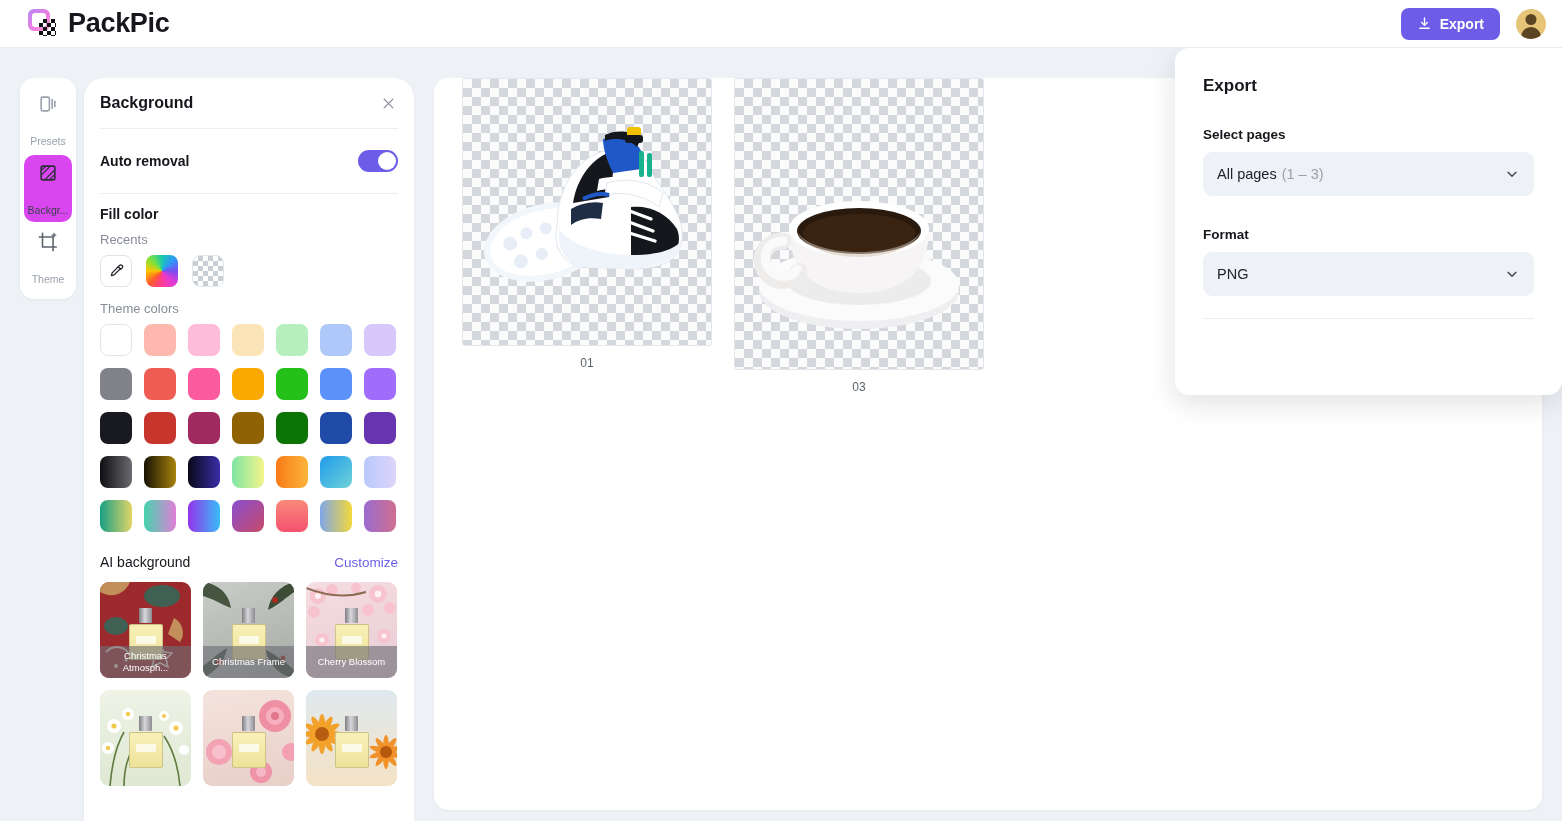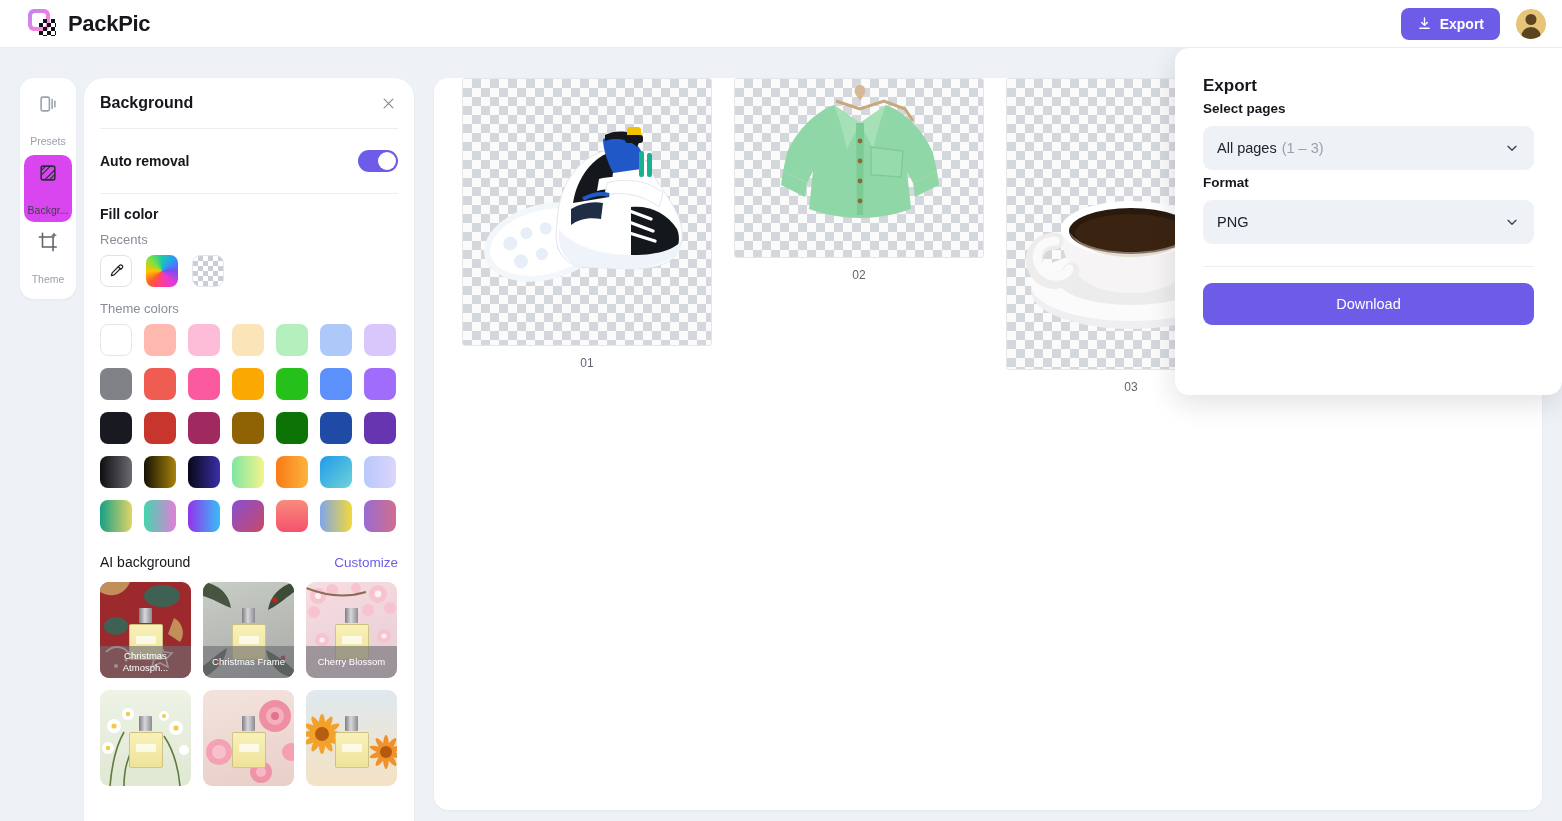--- a/index.html
+++ b/index.html
@@ -32,21 +32,21 @@
   }
   .logo-checker {
     position: absolute; left: 11px; top: 10px; width: 17px; height: 17px;
     background-image:
       linear-gradient(45deg, #111318 25%, transparent 25%, transparent 75%, #111318 75%),
       linear-gradient(45deg, #111318 25%, transparent 25%, transparent 75%, #111318 75%);
     background-size: 8px 8px;
     background-position: 0 0, 4px 4px;
   }
   .brand-name {
-    font-size: 22px; font-weight: 700; color: #15171c; letter-spacing: -0.3px;
+    font-size: 27px; font-weight: 700; color: #15171c; letter-spacing: -0.3px;
   }
   .topbar-right {
     margin-left: auto; margin-right: 16px;
     display: flex; align-items: center; gap: 16px;
   }
   .export-btn {
     display: flex; align-items: center; gap: 8px;
     background: #6c5ce7; color: #fff;
     border: none; border-radius: 8px;
     height: 32px; padding: 0 16px;
@@ -212,21 +212,21 @@
   .export-pop {
     position: absolute; right: 0px; top: 48px;
     width: 387px; height: 347px;
     background: #ffffff;
     border-radius: 14px 0 14px 14px;
     box-shadow: 0 8px 28px rgba(22,26,40,.13);
     padding: 28px;
     z-index: 25;
   }
   .pop-title { font-size: 17px; font-weight: 700; color: #15171c; }
-  .pop-lbl { font-size: 13.5px; font-weight: 700; color: #15171c; margin-top: 5px; }
+  .pop-lbl { font-size: 13.5px; font-weight: 700; color: #15171c; margin-top: 31px; }
   .select {
     margin-top: 10px; height: 44px; border-radius: 9px; background: #eef1f5;
     display: flex; align-items: center; padding: 8px 14px; cursor: pointer;
   }
   .select-val { font-size: 14.5px; color: #20242c; }
   .select-sub { font-size: 14.5px; color: #9aa1ac; margin-left: 5px; }
   .select .chev { margin-left: auto; }
   .pop-hr { height: 1px; background: #eceef1; margin: 22px 0 16px; }
   .dl-btn {
     width: 100%; height: 42px; border-radius: 9px;
@@ -577,42 +577,20 @@
             </g>
             <path d="M96 150 C108 166 136 176 170 176 C196 176 212 170 218 162 L218 170 C210 182 188 190 164 190 L118 188 C102 184 94 168 96 150 Z" fill="#eef4fa"></path>
             <path d="M108 130 C118 124 130 122 140 124 L138 140 C126 138 116 140 108 146 Z" fill="#1f2d45"></path>
             <path d="M120 120 C128 116 138 114 146 116" stroke="#2158c8" stroke-width="4" fill="none"></path>
           </g>
         </svg>
       </div>
       <div class="thumb-cap">01</div>
     </div>
 
-    <div class="thumb-wrap">
-      <div class="thumb" style="width:250px;height:180px">
-        <svg viewBox="0 0 250 180" width="250" height="180">
-          <path d="M125 6 C120 6 118 12 121 16 L125 22 L129 16 C132 12 130 6 125 6 Z" fill="#d7b894"></path>
-          <path d="M101 22 L125 30 L149 22 L170 30 L178 42" stroke="#c9a87e" stroke-width="3" fill="none"></path>
-          <path d="M99 26 C82 32 62 50 52 74 L48 92 L72 104 L78 92 L74 130 C90 136 110 139 125 139 C140 139 160 136 176 130 L172 92 L178 104 L202 92 L198 74 C188 50 168 32 151 26 L125 44 Z" fill="#8fd7a6"></path>
-          <path d="M99 26 L125 44 L112 70 L104 40 Z" fill="#a5e0b6"></path>
-          <path d="M151 26 L125 44 L138 70 L146 40 Z" fill="#a5e0b6"></path>
-          <path d="M121 44 L129 44 L128 136 L122 136 Z" fill="#7ccb94"></path>
-          <g fill="#8a6a3a">
-            <circle cx="125" cy="62" r="2.4"></circle>
-              <circle cx="125" cy="82" r="2.4"></circle>
-            <circle cx="125" cy="102" r="2.4"></circle>
-              <circle cx="125" cy="122" r="2.4"></circle>
-          </g>
-          <path d="M136 68 L168 72 L166 98 L136 96 Z" fill="#96dbac" stroke="#7ccb94" stroke-width="1.3"></path>
-          <path d="M48 92 L72 104 L70 118 L46 106 Z" fill="#8fd7a6"></path>
-          <path d="M202 92 L178 104 L180 118 L204 106 Z" fill="#8fd7a6"></path>
-        </svg>
-      </div>
-      <div class="thumb-cap">02</div>
-    </div>
 
     <div class="thumb-wrap">
       <div class="thumb" style="width:250px;height:292px">
         <svg viewBox="0 0 250 292" width="250" height="292">
           <ellipse cx="124" cy="212" rx="100" ry="38" fill="#efeff1"></ellipse>
           <ellipse cx="124" cy="206" rx="100" ry="36" fill="#fbfbfc"></ellipse>
           <ellipse cx="124" cy="202" rx="72" ry="24" fill="#ececed"></ellipse>
           <path d="M54 150 C54 196 84 214 124 214 C164 214 194 196 194 150 Z" fill="#f6f4f4"></path>
           <ellipse cx="124" cy="150" rx="70" ry="28" fill="#ffffff"></ellipse>
           <ellipse cx="124" cy="152" rx="62" ry="23" fill="#2a1a0e"></ellipse>
@@ -642,14 +620,13 @@
 
   <div class="pop-lbl">Format</div>
   <div class="select">
     <span class="select-val">PNG</span>
     <svg class="chev" width="16" height="16" viewBox="0 0 24 24" fill="none" stroke="#3d434c" stroke-width="2" stroke-linecap="round" stroke-linejoin="round">
       <path d="M6 9.5 12 15.5 18 9.5"></path>
     </svg>
   </div>
 
   <div class="pop-hr"></div>
-  <button class="dl-btn">Download</button>
 </div>
 
 </body></html>

